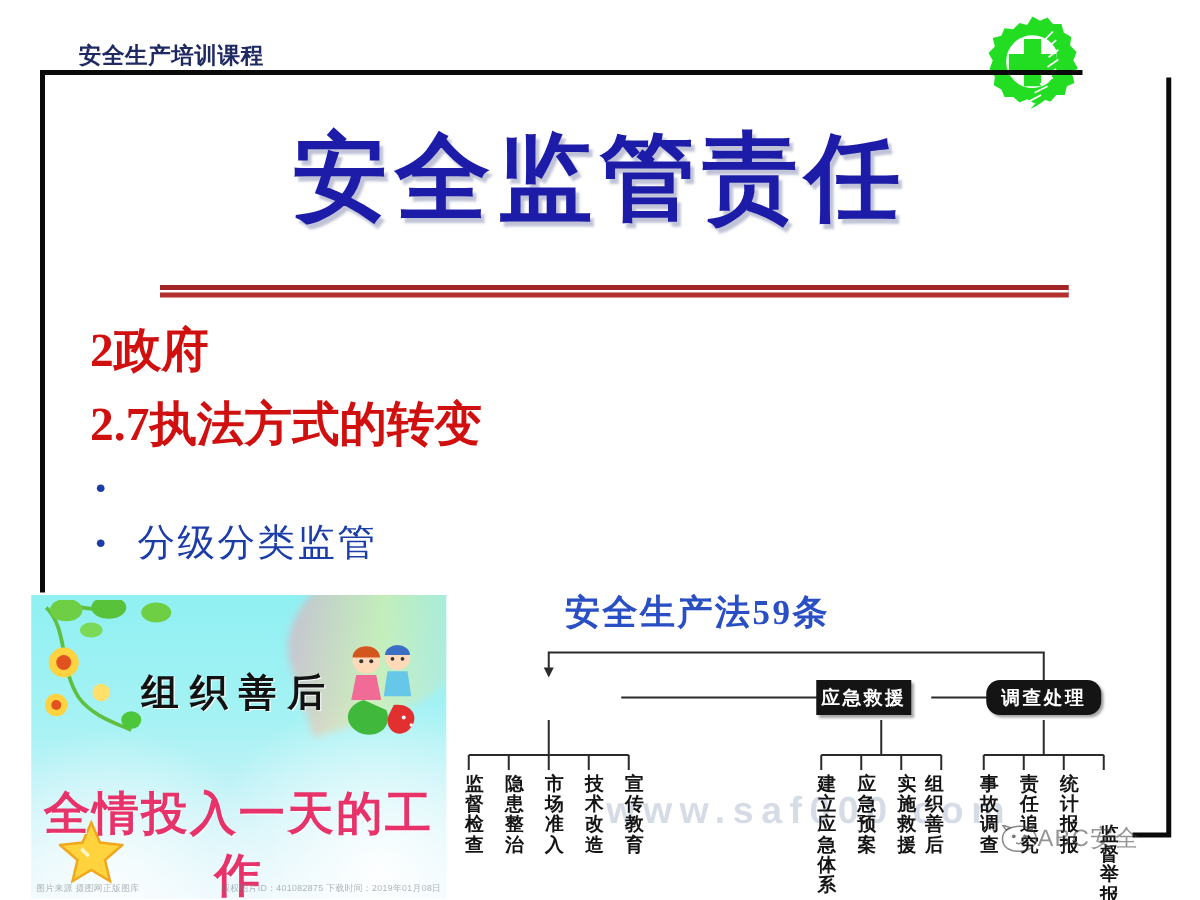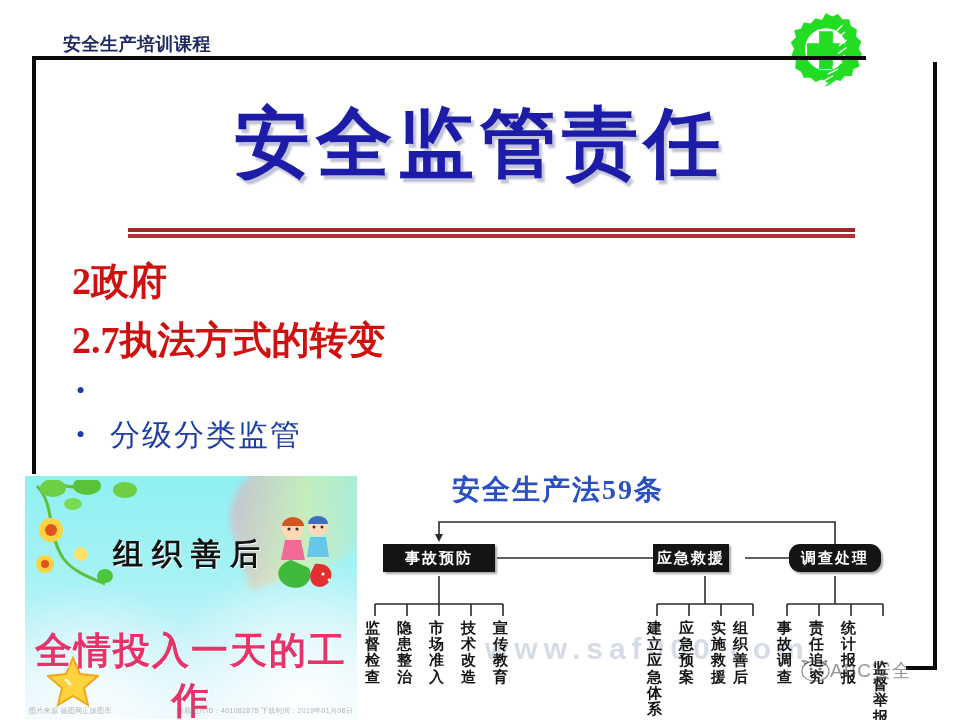--- a/index.html
+++ b/index.html
@@ -260,21 +260,21 @@
     white-space: nowrap;
   }
   .leaf {
     position: absolute;
     width: 22px;
     font-family: "Liberation Serif", serif;
     font-weight: bold;
     font-size: 15px;
     line-height: 1.08;
     color: #151515;
-    text-align: left;
+    text-align: right;
     word-break: break-all;
     letter-spacing: 0;
   }
   .wm-diagram {
     position: absolute;
     left: 120px;
     top: 120px;
     font-family: "Liberation Sans", sans-serif;
     font-size: 30px;
     font-weight: bold;
@@ -426,21 +426,20 @@
 
         <path d="M470 64 L470 92"></path>
         <path d="M422 92 L518 92"></path>
         <path d="M422 92 L422 104 M454 92 L454 104 M486 92 L486 104 M518 92 L518 104"></path>
       </g>
     </svg>
 
     <div class="wm-diagram">www.saf000.com</div>
 
     
-    <div class="node-box" style="left:18px;  top:32px; width:112px; height:28px;">事故预防</div>
     <div class="node-box" style="left:288px; top:32px; width:76px;  height:28px;">应急救援</div>
     <div class="node-box" style="left:424px; top:32px; width:92px;  height:28px;border-radius:11px;">调查处理</div>
 
     
     <div class="leaf" style="left:0px;   top:108px;">监督检查</div>
     <div class="leaf" style="left:32px;  top:108px;">隐患整治</div>
     <div class="leaf" style="left:64px;  top:108px;">市场准入</div>
     <div class="leaf" style="left:96px;  top:108px;">技术改造</div>
     <div class="leaf" style="left:128px; top:108px;">宣传教育</div>
 

